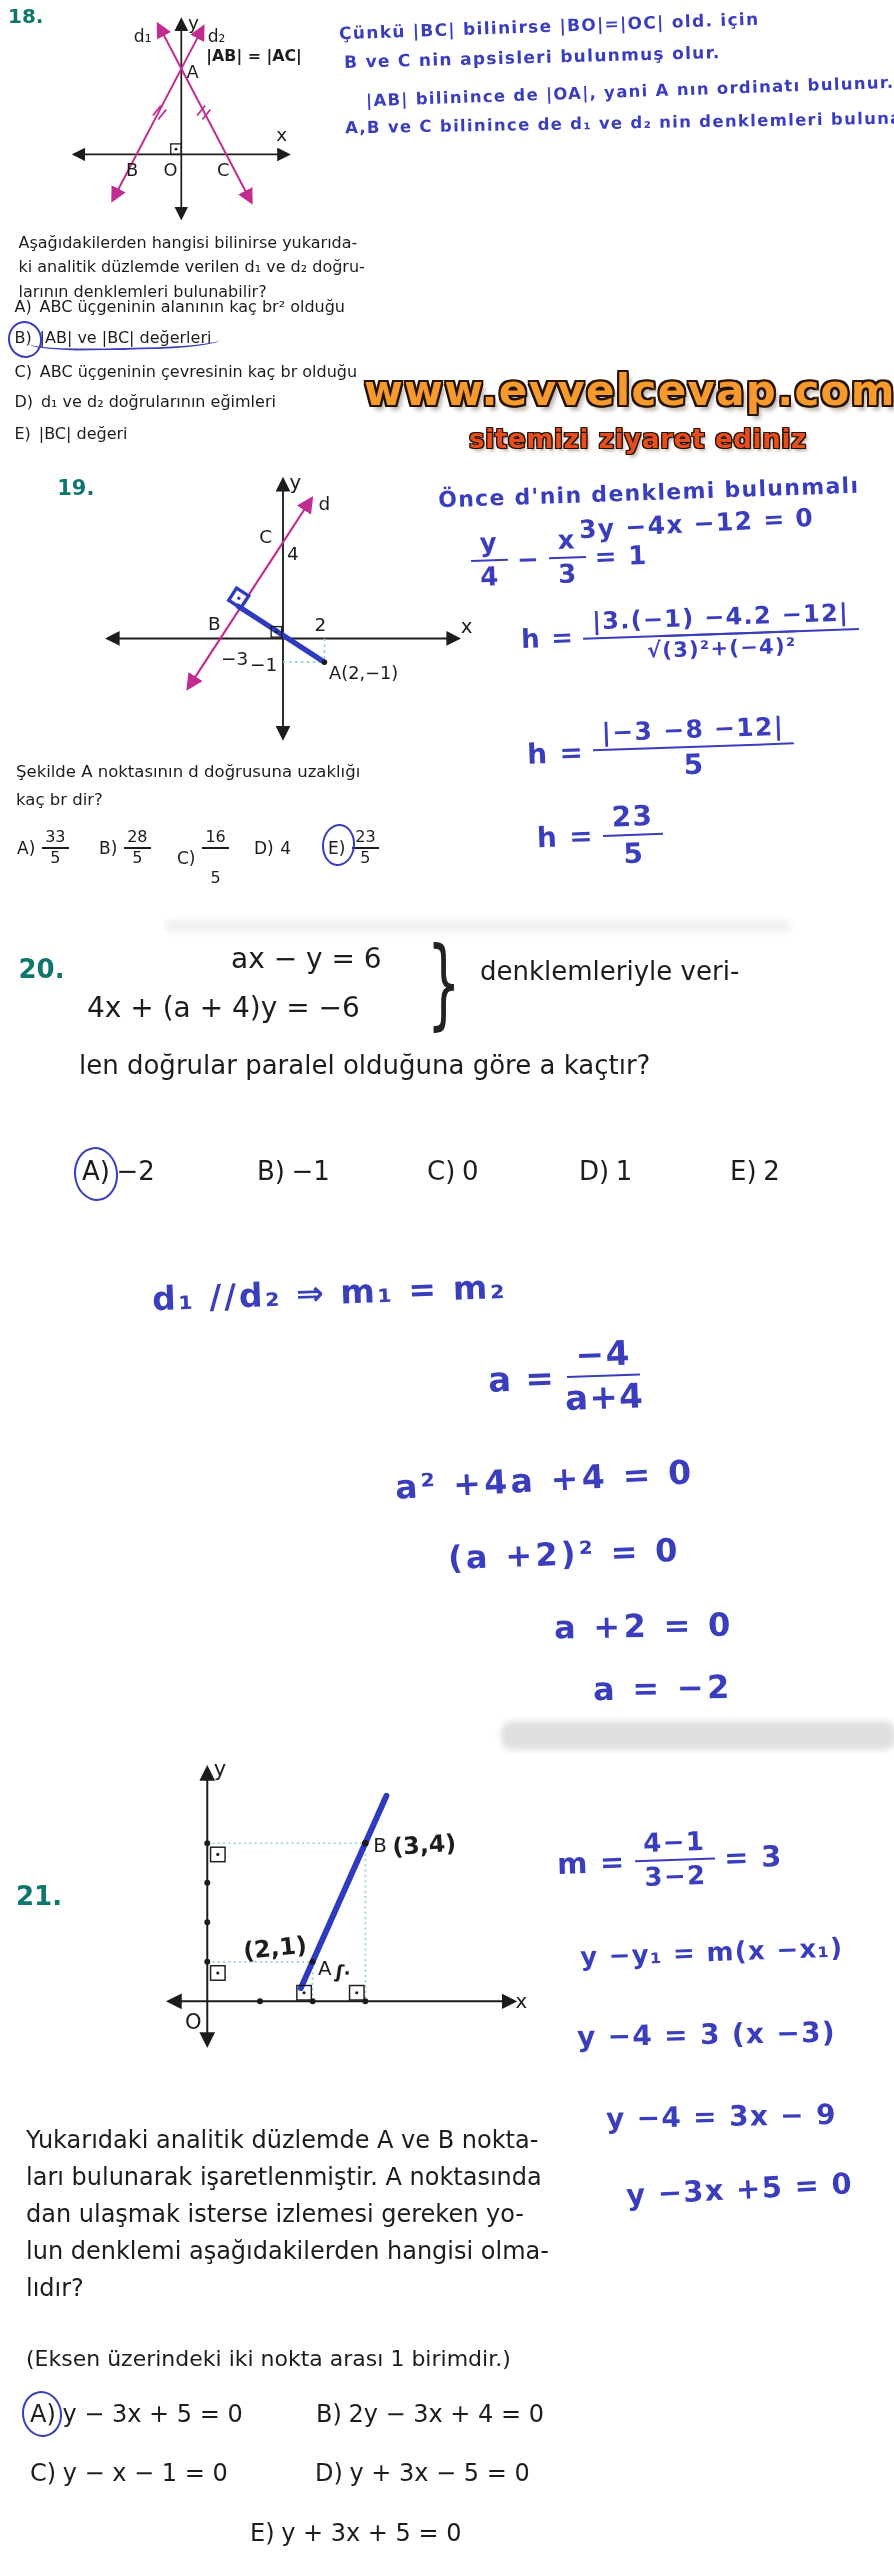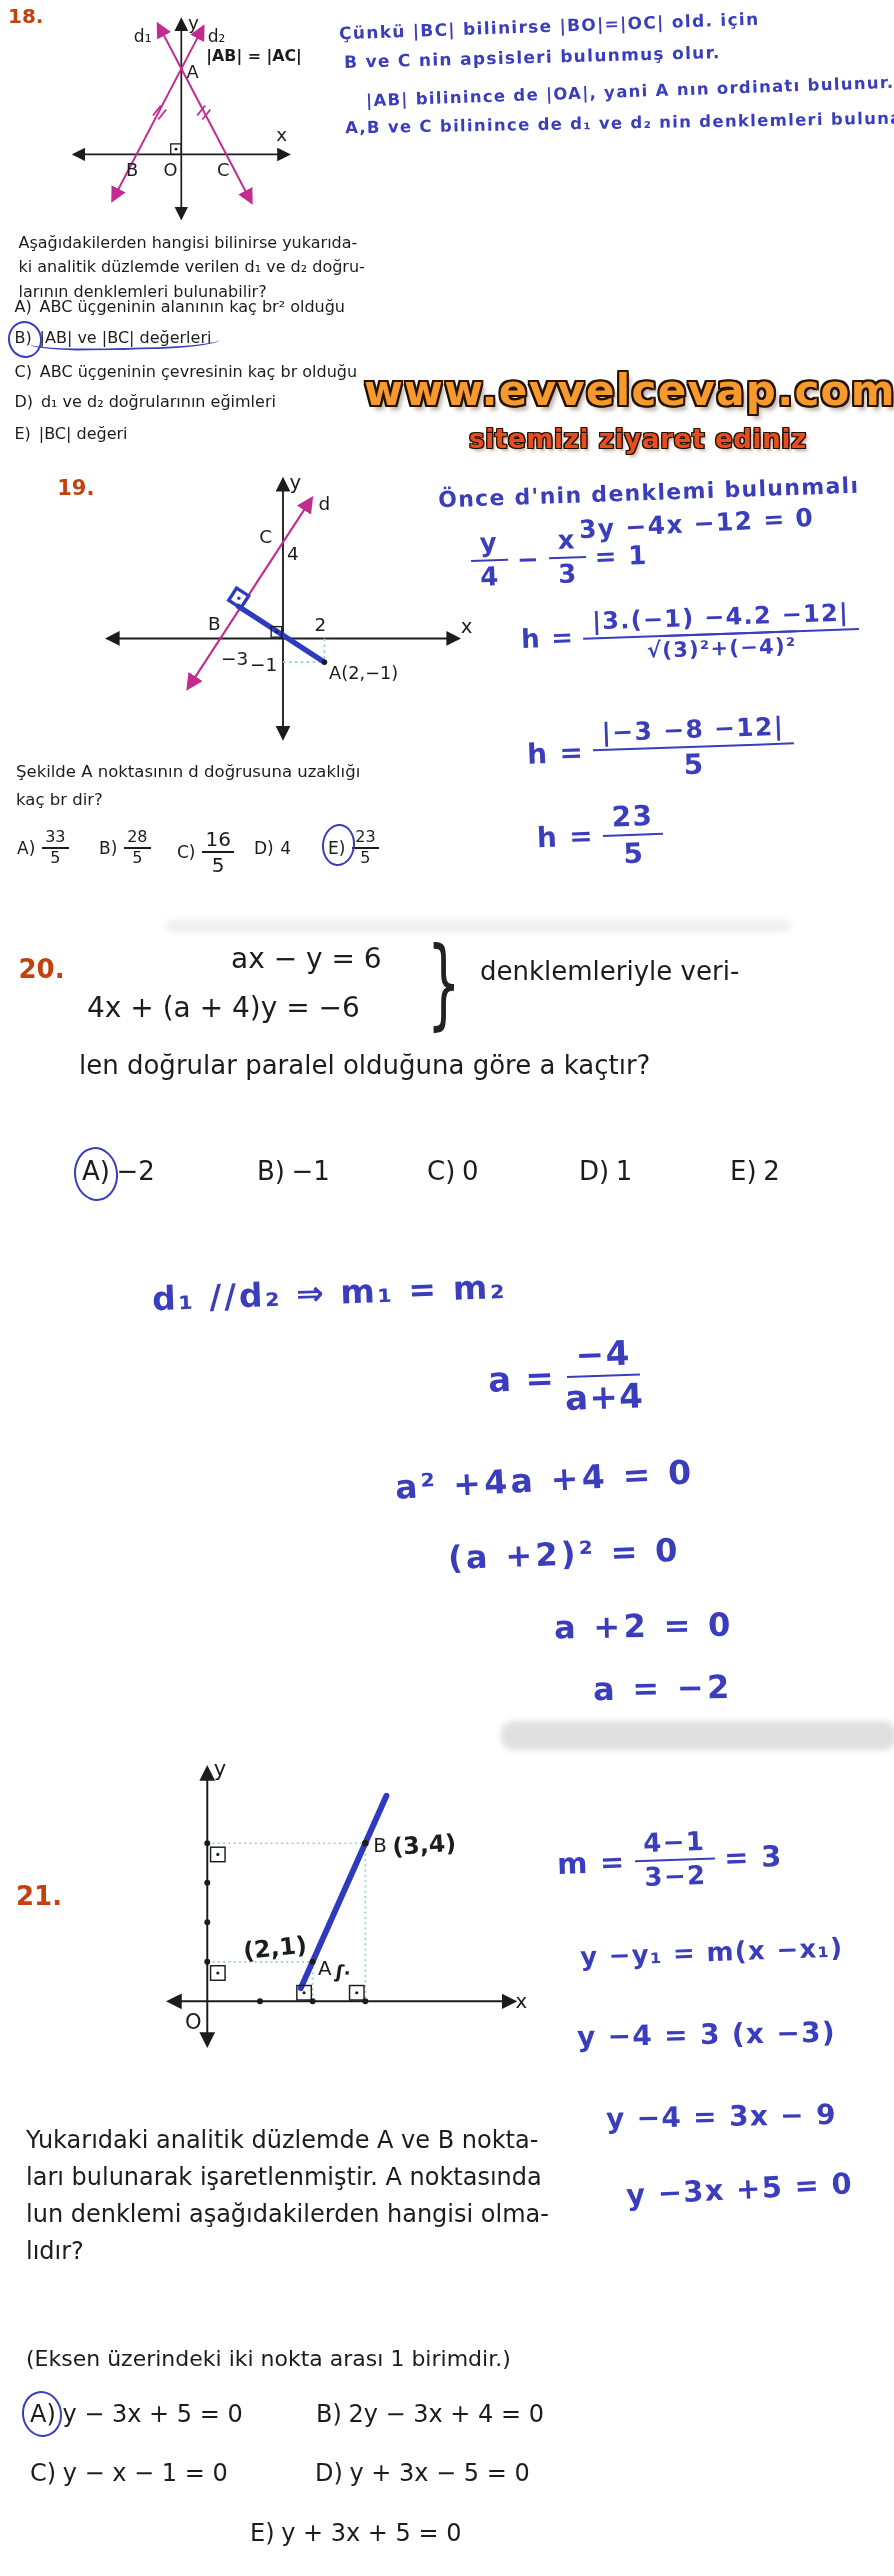--- a/index.html
+++ b/index.html
@@ -1,20 +1,20 @@
 <!DOCTYPE html>
 <html style="font-size:10.5px"><head>
 <meta charset="utf-8">
 <style>
   html,body{margin:0;padding:0;background:#fff;}
   #page{position:relative;width:895px;height:2576px;background:#ffffff;overflow:hidden;
         font-family:"DejaVu Sans",sans-serif;color:#1c1c1c;}
   .abs{position:absolute;}
   .print{font-family:"DejaVu Sans",sans-serif;color:#1c1c1c;white-space:nowrap;}
-  .qnum{color:#c2410c;font-weight:bold;}
+  .qnum{color:#0f766e;font-weight:bold;}
   .hw{font-family:"DejaVu Sans",sans-serif;font-weight:bold;color:#3a3ebd;white-space:nowrap;letter-spacing:1.3px;}
   .opt{display:flex;align-items:center;gap:6.6px;white-space:nowrap;}
   .opt .olabel{margin-right:1.3px;}
   
   .pfr{display:inline-flex;flex-direction:column;align-items:center;vertical-align:middle;line-height:1.05;}
   .pfr .n{border-bottom:2px solid #1c1c1c;padding:0 3.3px 1.3px;}
   .pfr .d{padding-top:1.3px;}
   
   .fr{display:inline-flex;flex-direction:column;align-items:center;vertical-align:middle;line-height:1.05;}
   .fr .n{border-bottom:2.6px solid currentColor;padding:0 9.2px 2.6px;}
@@ -190,21 +190,21 @@
   </div>
   <div class="abs print opt" style="left:99px;top:829px;font-size:17px;">
     <span>B)</span>
     <span class="pfr" style="font-size:16px;">
         <span class="n">28</span>
         <span class="d">5</span>
       </span>
   </div>
   <div class="abs print opt" style="left:177px;top:829px;font-size:17px;">
     <span>C)</span>
-    <span class="pfr" style="font-size:20px;">
+    <span class="pfr" style="font-size:16px;gap:20px;">
         <span class="n">16</span>
         <span class="d">5</span>
       </span>
   </div>
   <div class="abs print opt" style="left:254px;top:838px;font-size:17px;">
     <span>D)</span>
     <span>4</span>
   </div>
   <div class="abs print opt" style="left:328px;top:829px;font-size:17px;">
     <span>E)</span>
@@ -311,20 +311,21 @@
     <span>= 3</span>
   </div>
   <div class="abs hw" style="left:580px;top:1937px;font-size:26px;transform:rotate(-2deg);">y −y₁ = m(x −x₁)</div>
   <div class="abs hw" style="left:577px;top:2018px;font-size:28px;transform:rotate(-1deg);">y −4 = 3 (x −3)</div>
   <div class="abs hw" style="left:606px;top:2100px;font-size:28px;transform:rotate(-1deg);">y −4 = 3x − 9</div>
   <div class="abs hw" style="left:626px;top:2172px;font-size:29px;transform:rotate(-3deg);">y −3x +5 = 0</div>
 
   <div class="abs print" style="left:26px;top:2122px;font-size:24px;line-height:37px;">
     <div>Yukarıdaki analitik düzlemde A ve B nokta-</div>
     <div>ları bulunarak işaretlenmiştir. A noktasında</div>
+    <div>dan ulaşmak isterse izlemesi gereken yo-</div>
     <div>lun denklemi aşağıdakilerden hangisi olma-</div>
     <div>lıdır?</div>
   </div>
   <div class="abs print" style="left:26px;top:2346px;font-size:22px;">(Eksen üzerindeki iki nokta arası 1 birimdir.)</div>
 
   <div class="abs print opt" style="left:30px;top:2400px;font-size:24px;">
     <span>A)</span>
       <span>y − 3x + 5 = 0</span>
   </div>
   <div class="abs print opt" style="left:316px;top:2400px;font-size:24px;">

